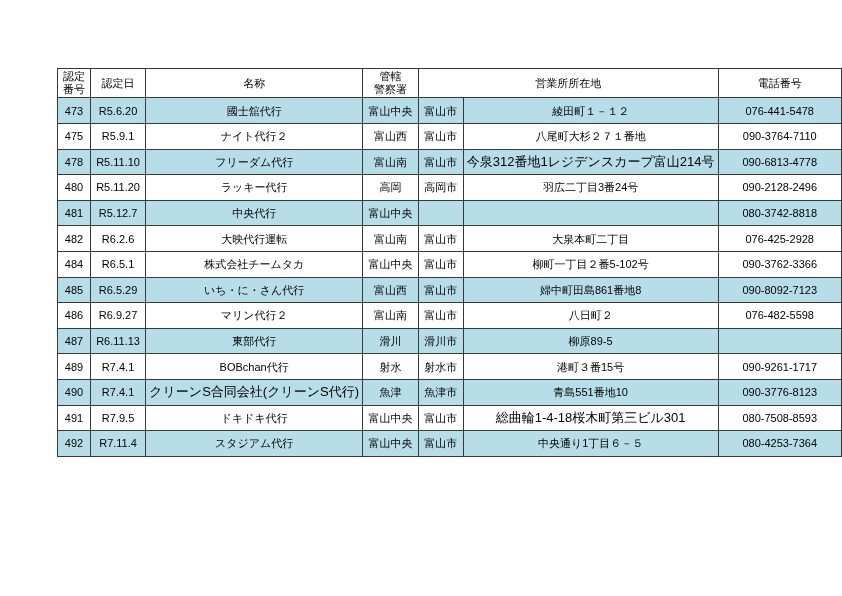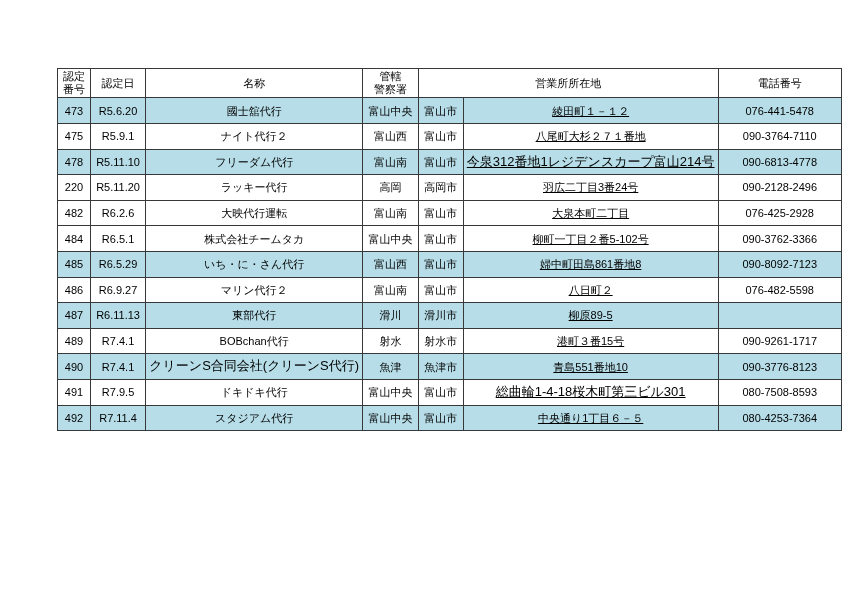--- a/index.html
+++ b/index.html
@@ -45,21 +45,20 @@
   }
   td.c-city {
     text-align: left;
     border-right: hidden;
     padding-left: 4px;
   }
   td.c-addr {
     text-align: left;
     border-left: hidden;
     padding-left: 2px;
-    text-decoration: underline;
   }
   tr.hl td { background: var(--hl, #B7DEE8); }
   .fs9  { font-size: 13px; }
 </style>
 </head>
 <body>
 
 <div class="sheet">
   <table class="agency">
     <colgroup>
@@ -105,27 +104,36 @@
         <tr class="hl">
           <td class="c-no">478</td>
           <td class="c-date">R5.11.10</td>
           <td class="c-name">フリーダム代行</td>
           <td class="c-station">富山南</td>
           <td class="c-city">富山市</td>
           <td class="c-addr fs9">今泉312番地1レジデンスカープ富山214号</td>
           <td class="c-phone">090-6813-4778</td>
         </tr>
         <tr>
-          <td class="c-no">220</td>
+          <td class="c-no">480</td>
           <td class="c-date">R5.11.20</td>
           <td class="c-name">ラッキー代行</td>
           <td class="c-station">高岡</td>
           <td class="c-city">高岡市</td>
           <td class="c-addr">羽広二丁目3番24号</td>
           <td class="c-phone">090-2128-2496</td>
+        </tr>
+        <tr class="hl">
+          <td class="c-no">481</td>
+          <td class="c-date">R5.12.7</td>
+          <td class="c-name">中央代行</td>
+          <td class="c-station">富山中央</td>
+          <td class="c-city"></td>
+          <td class="c-addr"></td>
+          <td class="c-phone">080-3742-8818</td>
         </tr>
         <tr>
           <td class="c-no">482</td>
           <td class="c-date">R6.2.6</td>
           <td class="c-name">大映代行運転</td>
           <td class="c-station">富山南</td>
           <td class="c-city">富山市</td>
           <td class="c-addr">大泉本町二丁目</td>
           <td class="c-phone">076-425-2928</td>
         </tr>

